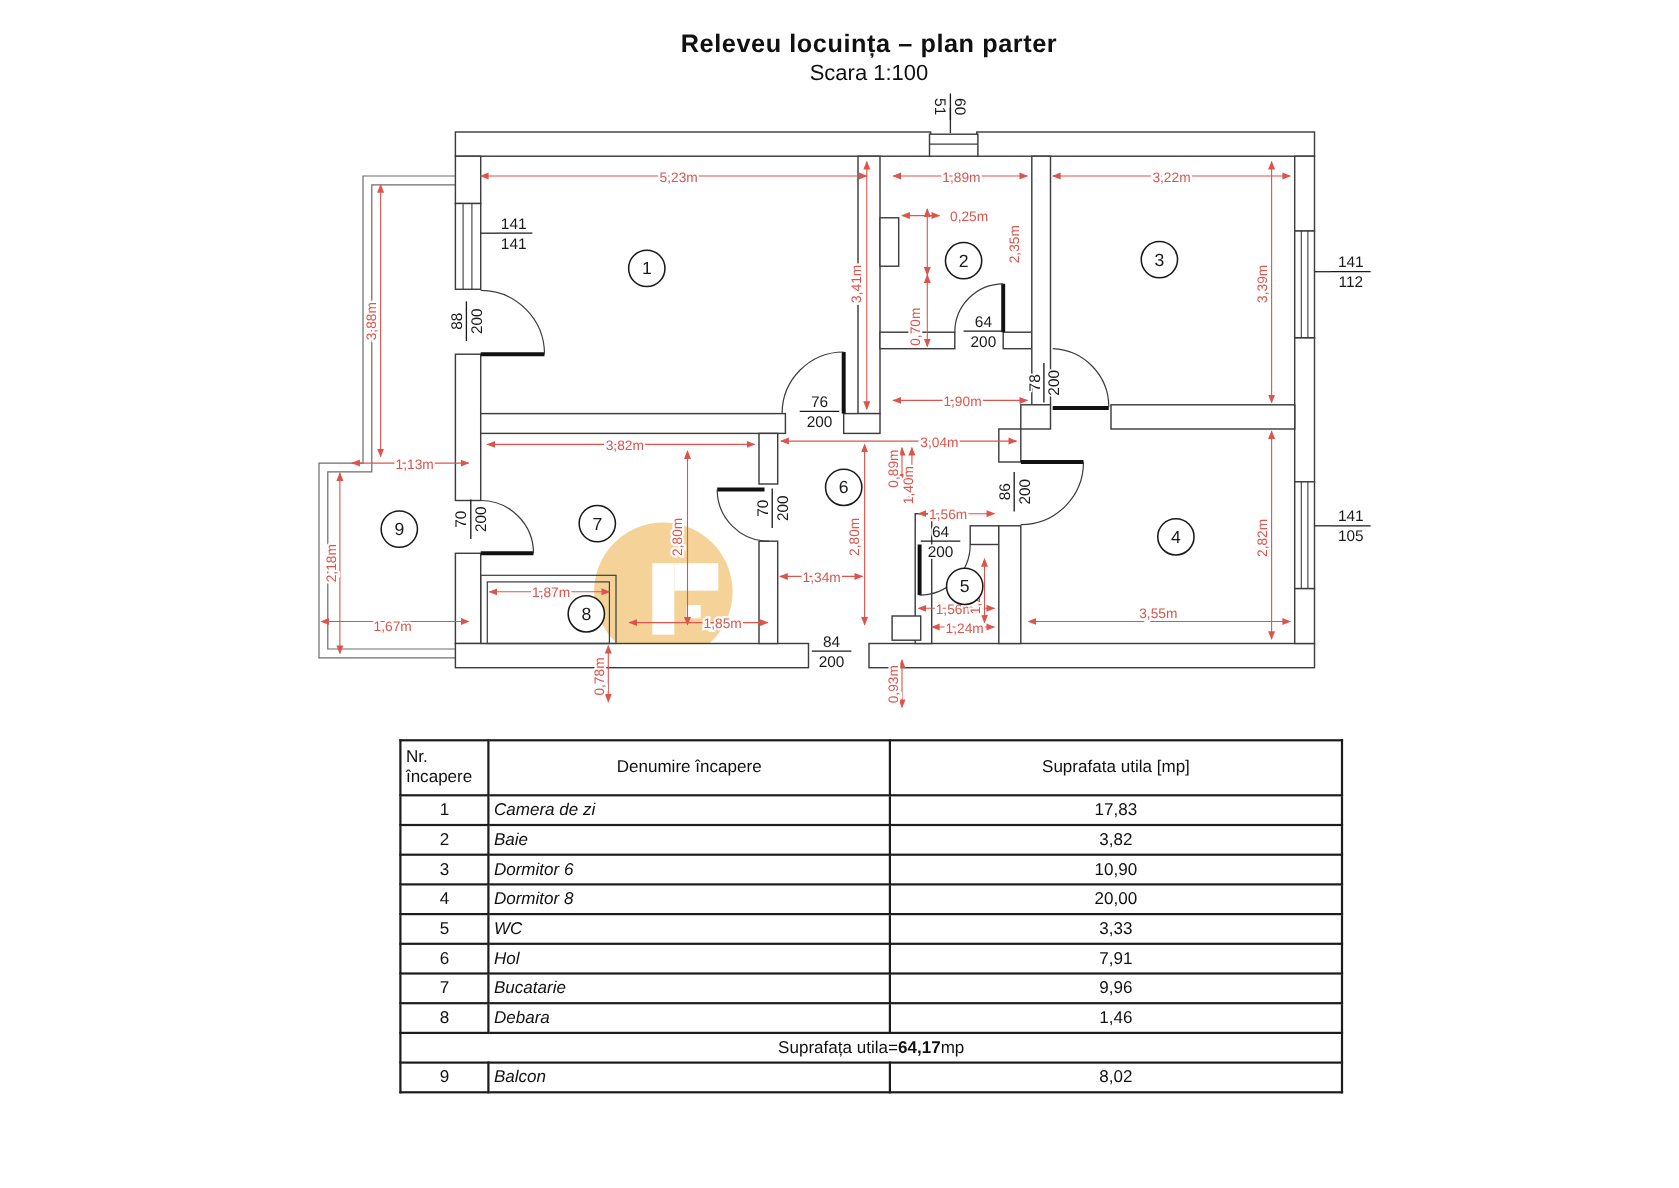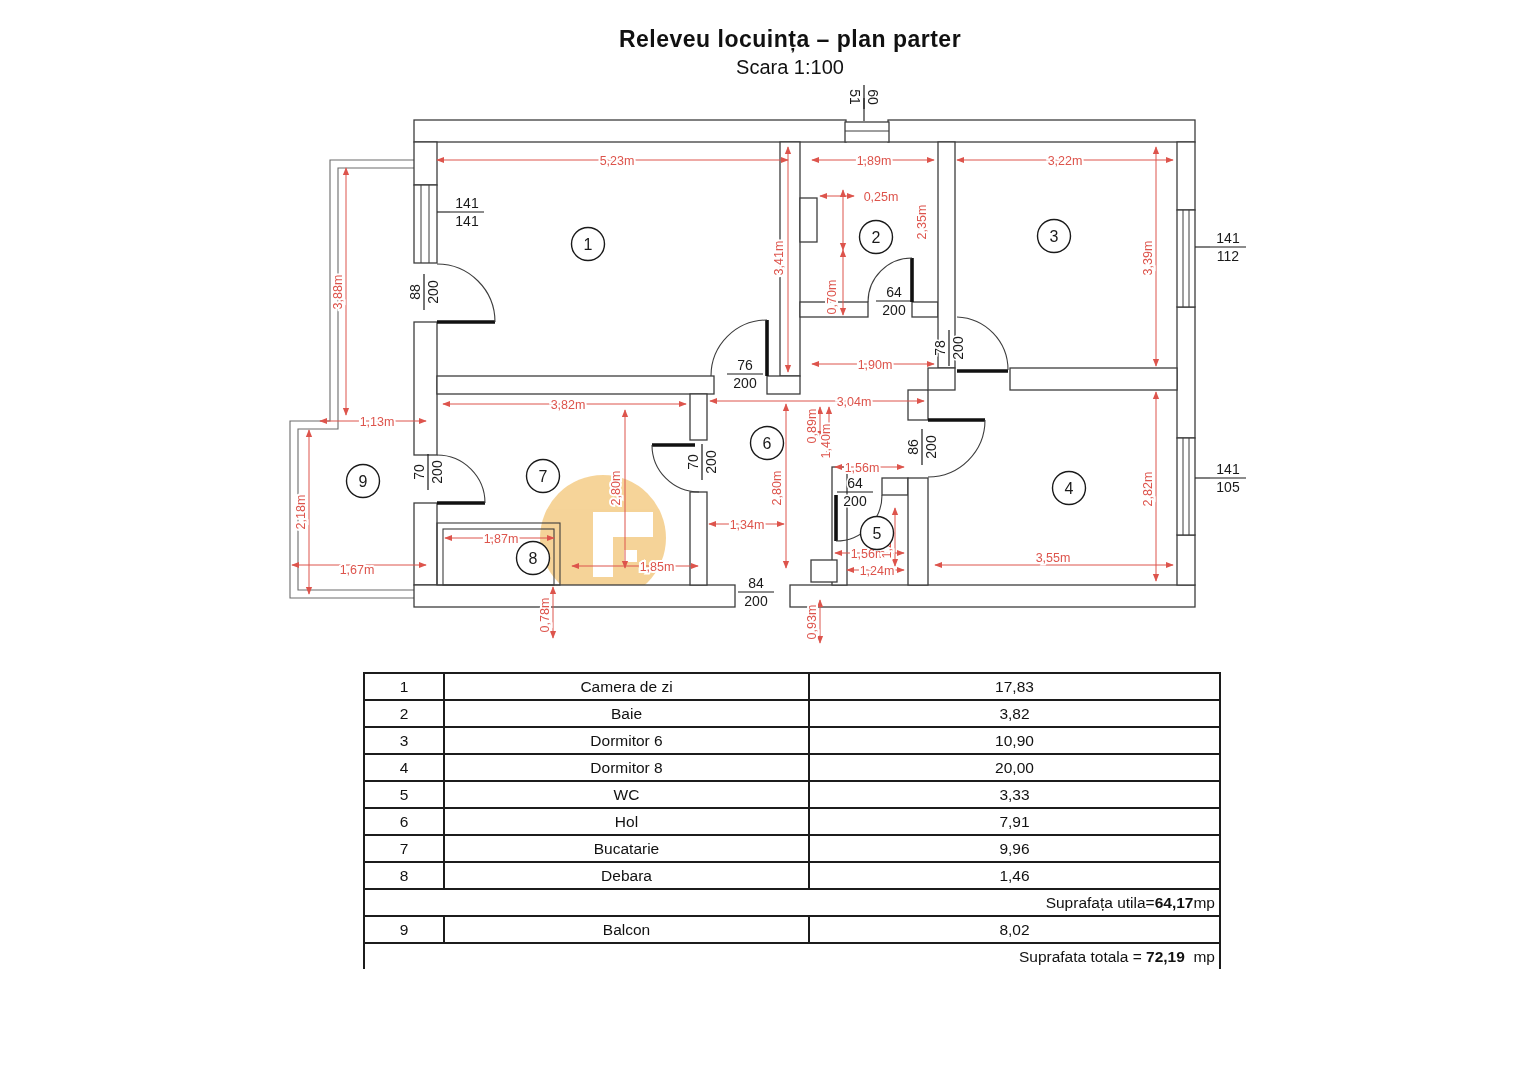--- a/index.html
+++ b/index.html
@@ -22,23 +22,23 @@
   .leaf{stroke:#111;stroke-width:3.6;}
   .winline{stroke:#3d3d3d;stroke-width:1;}
   .leader{stroke:#2a2a2a;stroke-width:1.2;}
   
   .tablewrap{position:absolute;left:363px;top:672px;width:856px;}
   table.areas{border-collapse:collapse;width:100%;table-layout:fixed;}
   table.areas td{border:2px solid #1c1c1c;font-size:15.5px;padding:0 4px;overflow:hidden;}
   table.areas tr.hdr td{height:48px;}
   table.areas tr.datarow td{height:25px;}
   td.c{text-align:center;}
-  td.l{text-align:center;padding-left:8px;}
+  td.l{text-align:left;padding-left:8px;font-style:italic;}
   td.hdr-nr{white-space:pre-line;text-align:left;}
-  tr.mergerow td{text-align:right;height:25px;}
+  tr.mergerow td{text-align:center;height:25px;}
   tr.totalrow td{border-bottom:none;}
   .bold{font-weight:bold;}
 </style>
 </head>
 <body>
 
 <div class="title">Releveu locuința – plan parter</div>
 <div class="subtitle">Scara 1:100</div>
 
 <svg id="plan-svg" width="1526" height="660" viewBox="0 0 1526 660">
@@ -317,20 +317,26 @@
 </svg>
 
 <div class="tablewrap">
   <table class="areas">
     <colgroup>
         <col style="width:80px">
         <col style="width:365px">
         <col style="width:411px">
       </colgroup>
     <tbody id="areas-body">
+      <tr class="hdr">
+        <td class="hdr-nr">Nr.
+încapere</td>
+        <td class="c">Denumire încapere</td>
+        <td class="c">Suprafata utila [mp]</td>
+      </tr>
     <tr class="datarow">
           <td class="c">1</td>
           <td class="l">Camera de zi</td>
           <td class="c">17,83</td>
         </tr>
         <tr class="datarow">
           <td class="c">2</td>
           <td class="l">Baie</td>
           <td class="c">3,82</td>
         </tr>
@@ -365,18 +371,15 @@
           <td class="c">1,46</td>
         </tr>
         <tr class="mergerow">
           <td colspan="3"><span>Suprafața utila=</span><span class="bold">64,17</span><span style="white-space: pre;">mp</span></td>
         </tr>
         <tr class="datarow">
           <td class="c">9</td>
           <td class="l">Balcon</td>
           <td class="c">8,02</td>
         </tr>
-        <tr class="mergerow totalrow">
-          <td colspan="3"><span>Suprafata totala = </span><span class="bold">72,19</span><span style="white-space: pre;">  mp</span></td>
-        </tr>
       </tbody>
   </table>
 </div>
 
 </body></html>

